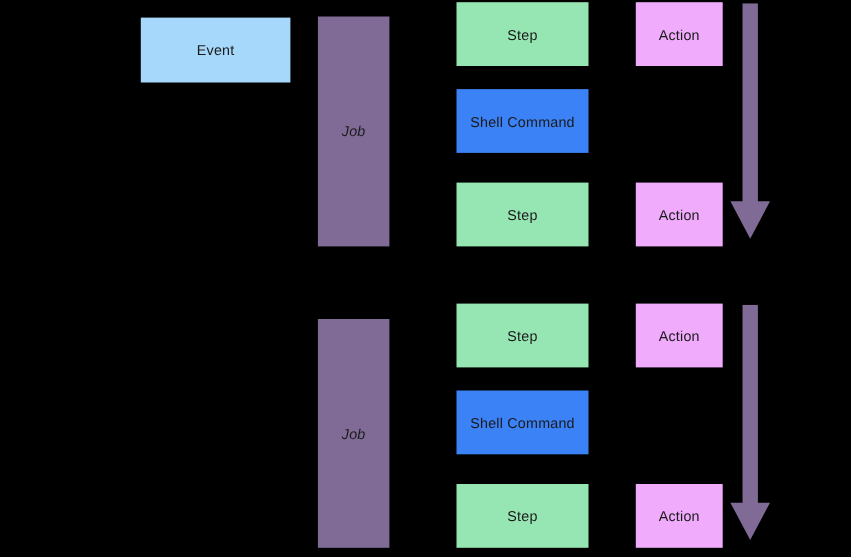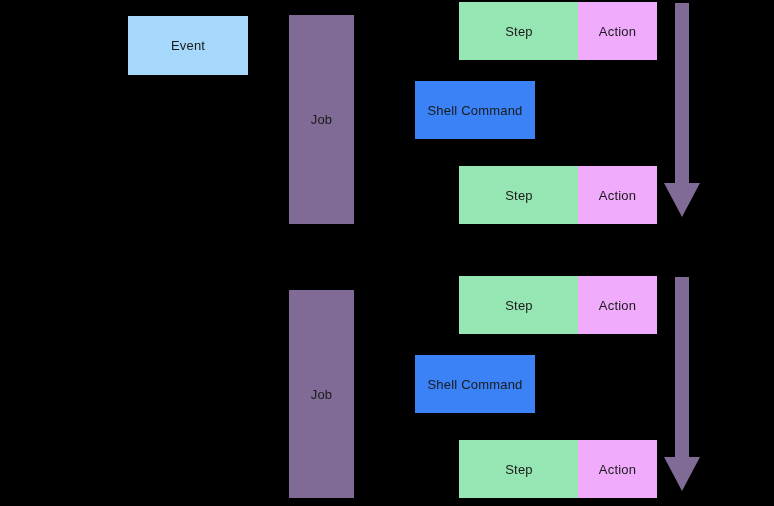--- a/index.html
+++ b/index.html
@@ -23,36 +23,36 @@
     align-items: center;
     justify-content: center;
     color: #1a1a1a;
     font-size: 13px;
     line-height: 1;
     letter-spacing: 0.2px;
     box-sizing: border-box;
     text-align: center;
   }
   .node-event   { background: #a5d8fb; }
-  .node-job     { background: #7f6b96; }
-  .node-step    { background: #96e6b3; margin-left: 44px; }
+  .node-job     { background: #7f6b96; font-style: italic; }
+  .node-step    { background: #96e6b3; }
   .node-shell   { background: #3b82f6; }
   .node-action  { background: #f0abfc; }
 
   .arrow {
     position: absolute;
   }
   .arrow svg { display: block; }
 </style>
 </head>
 <body>
 
 <div id="canvas">
 
-  <div class="node node-event" style="left:128px; top:16px; width:120px; height:59px;">
+  <div class="node node-event" style="left:128px; top:16px; width:136px; height:59px;">
     <span>Event</span>
   </div>
 
   <div class="node node-job" style="left:289px; top:15px; width:65px; height:209px;">
     <span>Job</span>
   </div>
 
   <div class="node node-step" style="left:415px; top:2px; width:120px; height:58px;">
     <span>Step</span>
   </div>

